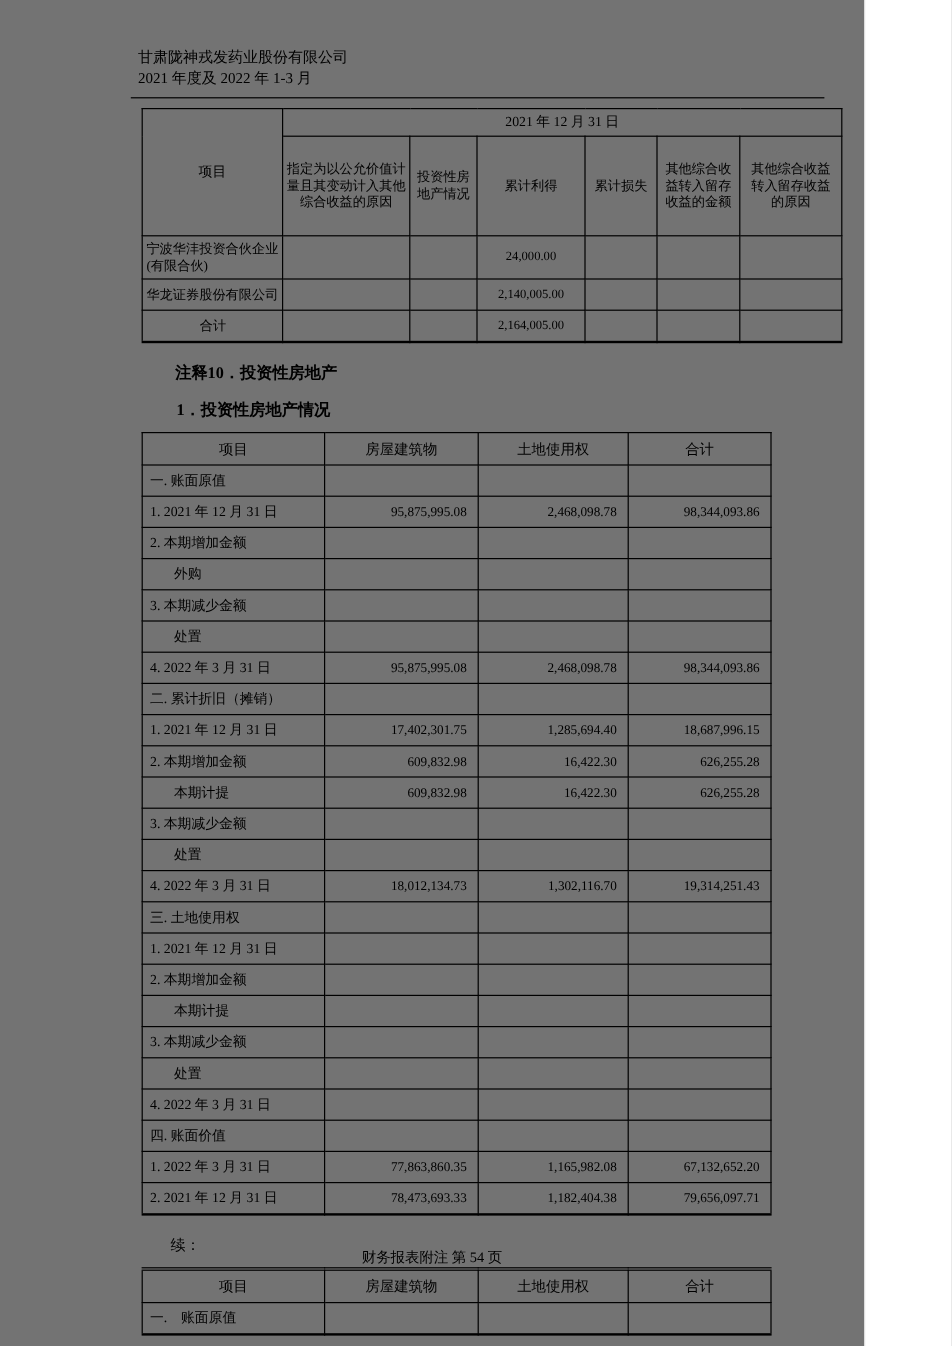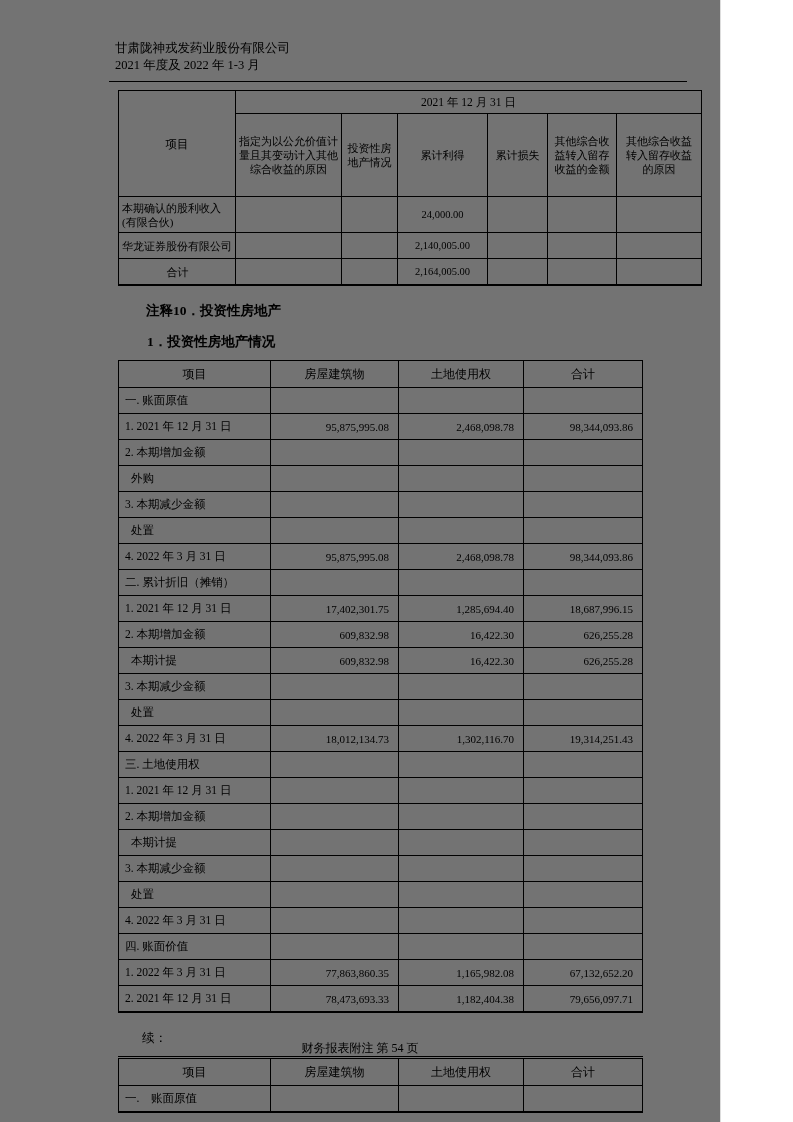--- a/index.html
+++ b/index.html
@@ -34,21 +34,21 @@
   .t1 td.label{text-align:left;padding:1px 2px 1px 3px;}
   .t1 td.center{text-align:center;}
   .t1 td.num{text-align:center;padding:1px 3px;font-size:10.5px;}
   .t1 tr.tall td{height:33px;}
 
   
   .t2{width:524px;margin:9px 0 0 3px;border-top:1.5px solid #000;border-bottom:2.5px solid #000;}
   .t2 th{font-size:12px;height:24px;text-align:center;padding:1px 4px;}
   .t2 td{font-size:11.5px;height:23px;}
   .t2 td.label{text-align:left;padding:1px 2px 1px 6px;white-space:pre;}
-  .t2 td.label.sub{padding-left:12px;}
+  .t2 td.label.sub{padding-left:26px;}
   .t2 td.num{text-align:right;padding:1px 9px 1px 2px;font-size:11px;}
 
   .t3{border-top:3px double #000;}
 
   .sec-heading{font-size:13.5px;font-weight:bold;margin:16px 0 0 31px;}
   .sub-heading{font-size:13.5px;font-weight:bold;margin:13px 0 0 32px;}
   .cont-label{font-size:12.5px;margin:17px 0 0 27px;}
 
   .page-footer{
     position:absolute;left:0;right:0;top:1040px;
@@ -87,21 +87,21 @@
           <th>指定为以公允价值计量且其变动计入其他综合收益的原因</th>
           <th>投资性房地产情况</th>
           <th>累计利得</th>
           <th>累计损失</th>
           <th>其他综合收益转入留存收益的金额</th>
           <th class="last">其他综合收益转入留存收益的原因</th>
         </tr>
       </thead>
       <tbody>
         <tr class="tall">
-          <td class="label">本期确认的股利收入(有限合伙)</td>
+          <td class="label">宁波华沣投资合伙企业(有限合伙)</td>
           <td></td>
           <td></td>
           <td class="num">24,000.00</td>
           <td></td>
           <td></td>
           <td></td>
         </tr>
         <tr>
           <td class="label">华龙证券股份有限公司</td>
           <td></td>

